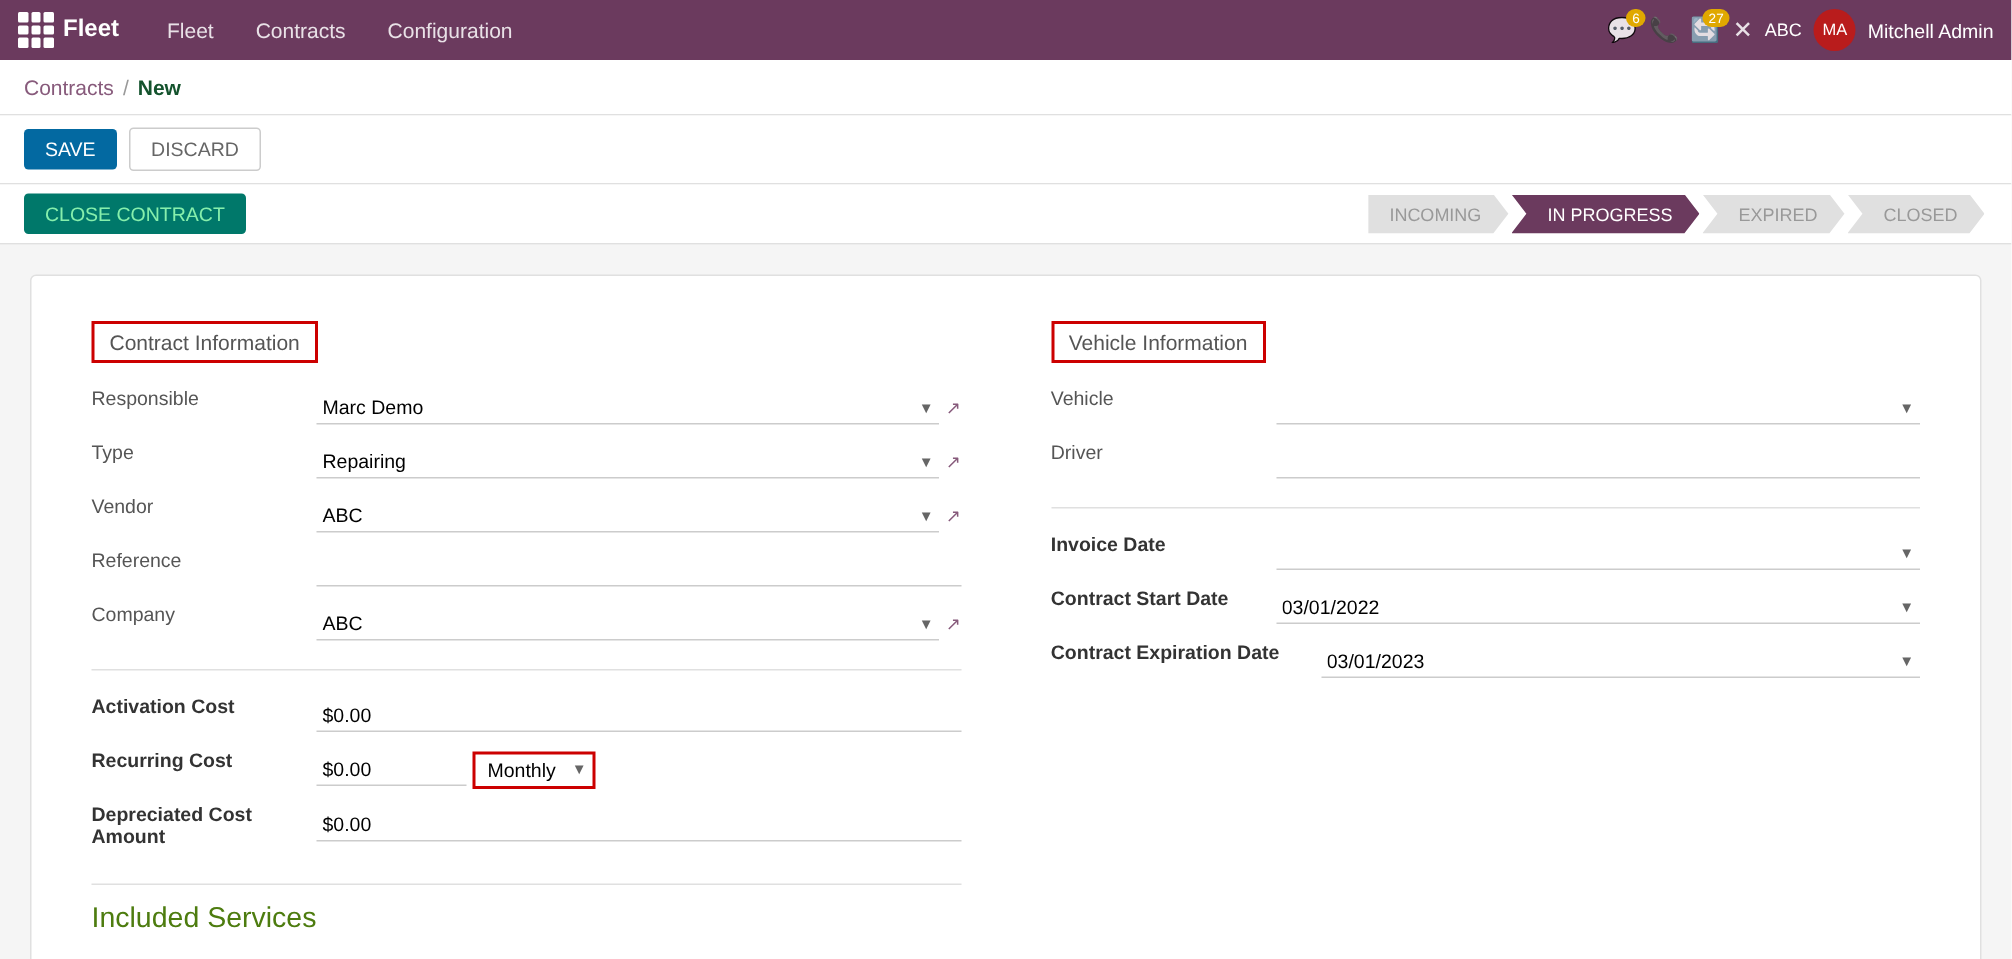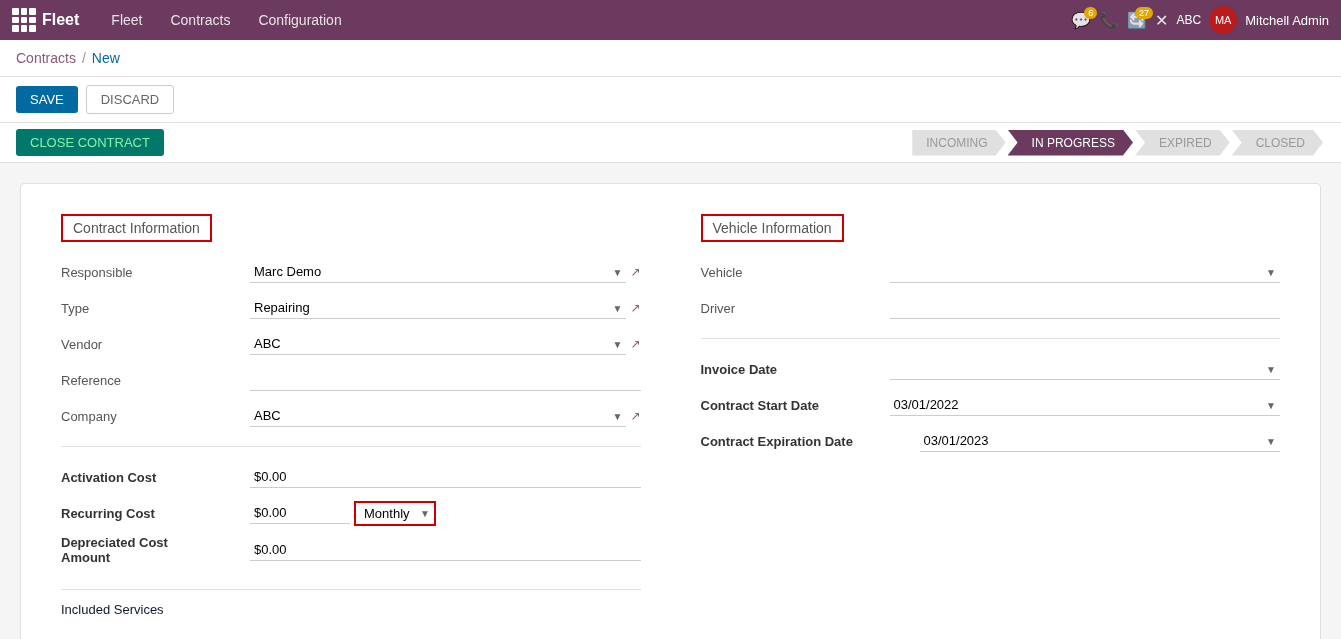--- a/index.html
+++ b/index.html
@@ -43,21 +43,21 @@
     }
     .topnav-user { color: white; font-size: 13px; }
 
     
     .breadcrumb-bar {
       background: white; padding: 10px 16px; border-bottom: 1px solid #e0e0e0;
       display: flex; align-items: center; gap: 6px; font-size: 14px;
     }
     .breadcrumb-link { color: #875a7b; cursor: pointer; }
     .breadcrumb-sep { color: #999; }
-    .breadcrumb-current { color: #0369a1; }
+    .breadcrumb-current { color: #14532d; font-weight: bold; }
 
     
     .action-bar {
       background: white; padding: 8px 16px; border-bottom: 1px solid #e0e0e0;
       display: flex; align-items: center; gap: 8px;
     }
     .btn-save {
       background: #0369a1; color: white; border: none; padding: 6px 14px;
       border-radius: 3px; cursor: pointer; font-size: 13px; font-weight: normal;
     }
@@ -108,21 +108,21 @@
     .form-col { flex: 1; }
 
     
     .section-header {
       border: 2px solid #cc0000; display: inline-block; padding: 4px 10px;
       margin-bottom: 16px; font-size: 14px; font-weight: normal; color: #555;
     }
 
     
     .form-row {
-      display: flex; align-items: center; margin-bottom: 8px; min-height: 28px; gap: 39px;
+      display: flex; margin-bottom: 8px; min-height: 28px;
     }
     .form-label {
       width: 150px; color: #555; font-size: 13px; flex-shrink: 0;
     }
     .form-label.bold { font-weight: bold; color: #333; }
     .form-value {
       flex: 1; display: flex; align-items: center; gap: 4px;
     }
     .form-input {
       flex: 1; border: none; border-bottom: 1px solid #ccc;
@@ -156,21 +156,21 @@
     }
     .date-select-wrapper {
       display: flex; align-items: center; position: relative; flex: 1;
     }
     .date-select-wrapper select {
       width: 100%; border: none; border-bottom: 1px solid #ccc;
       padding: 3px 20px 3px 4px; font-size: 13px; outline: none; background: transparent;
       appearance: none; cursor: pointer;
     }
     .date-arrow { position: absolute; right: 4px; pointer-events: none; color: #666; font-size: 10px; }
-    .services-label { color: #0f172a; font-size: 13px; margin-bottom: 8px; }
+    .services-label { color: #4d7c0f; font-size: 19px; margin-bottom: 8px; }
 
     .divider { border: none; border-top: 1px solid #e0e0e0; margin: 16px 0; }
   </style>
 </head>
 <body>
 
 <div class="topnav">
   <div class="topnav-logo">
     <div class="topnav-logo-icon">
       <span></span>

